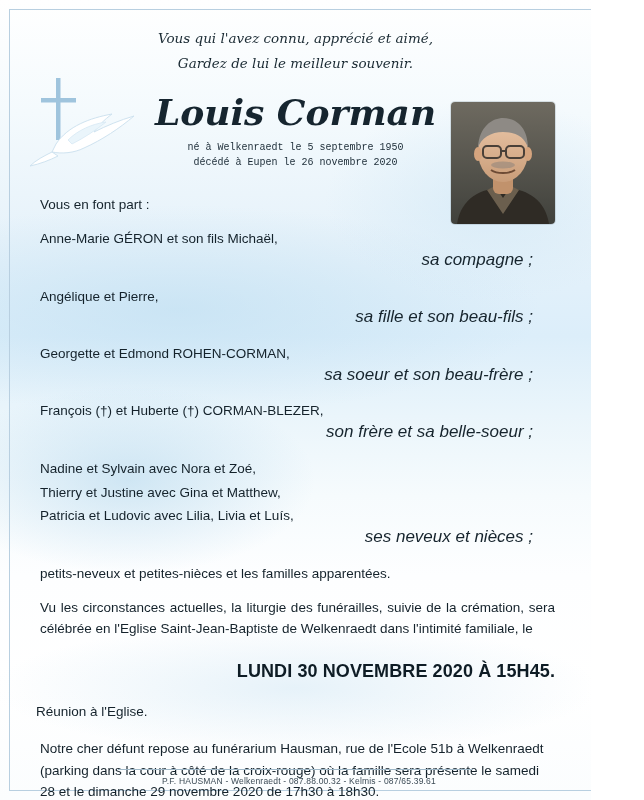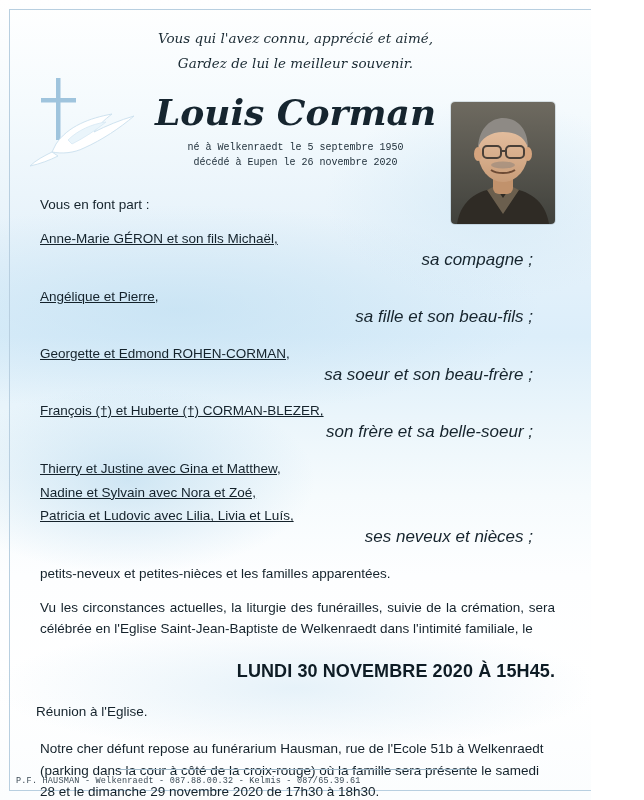--- a/index.html
+++ b/index.html
@@ -149,21 +149,21 @@
     padding-left: 4px;
   }
   .rel {
     text-align: right;
     font-style: italic;
     font-size: 17px;
     color: #16242d;
     margin: -6px 0 12px 0;
     padding-right: 22px;
   }
-  .tight { margin-bottom: 2px; text-decoration: underline; }
+  .tight { margin-bottom: 2px; }
   .para {
     margin: 6px 0 0 0;
     padding-left: 4px;
     text-align: justify;
     line-height: 1.58;
   }
   .datebold {
     text-align: right;
     font-weight: bold;
     font-size: 18px;
@@ -183,24 +183,24 @@
     text-align: left;
     font-size: 13.5px;
     line-height: 1.58;
     color: #14222b;
   }
 
   .footer {
     position: absolute;
     left: 16px; right: 9px;
     bottom: 14px;
+    text-align: center;
     font-size: 8.5px;
     color: #3b4a55;
     letter-spacing: 0.2px;
-    font-family: Liberation Mono, monospace;
   }
   .footer-rule {
     position: absolute;
     left: 118px; right: 118px;
     bottom: 30px;
     border-top: 1px solid #9fb8c8;
   }
 </style>
 </head>
 <body>
@@ -286,22 +286,22 @@
 
       <p class="line tight">Angélique et Pierre,</p>
       <p class="rel">sa fille et son beau-fils ;</p>
 
       <p class="line tight">Georgette et Edmond ROHEN-CORMAN,</p>
       <p class="rel">sa soeur et son beau-frère ;</p>
 
       <p class="line tight">François (†) et Huberte (†) CORMAN-BLEZER,</p>
       <p class="rel">son frère et sa belle-soeur ;</p>
 
+      <p class="line tight">Nadine et Sylvain avec Nora et Zoé,</p>
       <p class="line tight">Thierry et Justine avec Gina et Matthew,</p>
-      <p class="line tight">Nadine et Sylvain avec Nora et Zoé,</p>
       <p class="line tight">Patricia et Ludovic avec Lilia, Livia et Luís,</p>
       <p class="rel">ses neveux et nièces ;</p>
 
       <p class="line">petits-neveux et petites-nièces et les familles apparentées.</p>
 
       <p class="para">Vu les circonstances actuelles, la liturgie des funérailles, suivie de la crémation, sera célébrée en l'Eglise Saint-Jean-Baptiste de Welkenraedt dans l'intimité familiale, le</p>
 
       <p class="datebold">LUNDI 30 NOVEMBRE 2020 À 15H45.</p>
 
       <p class="reunion">Réunion à l'Eglise.</p>

